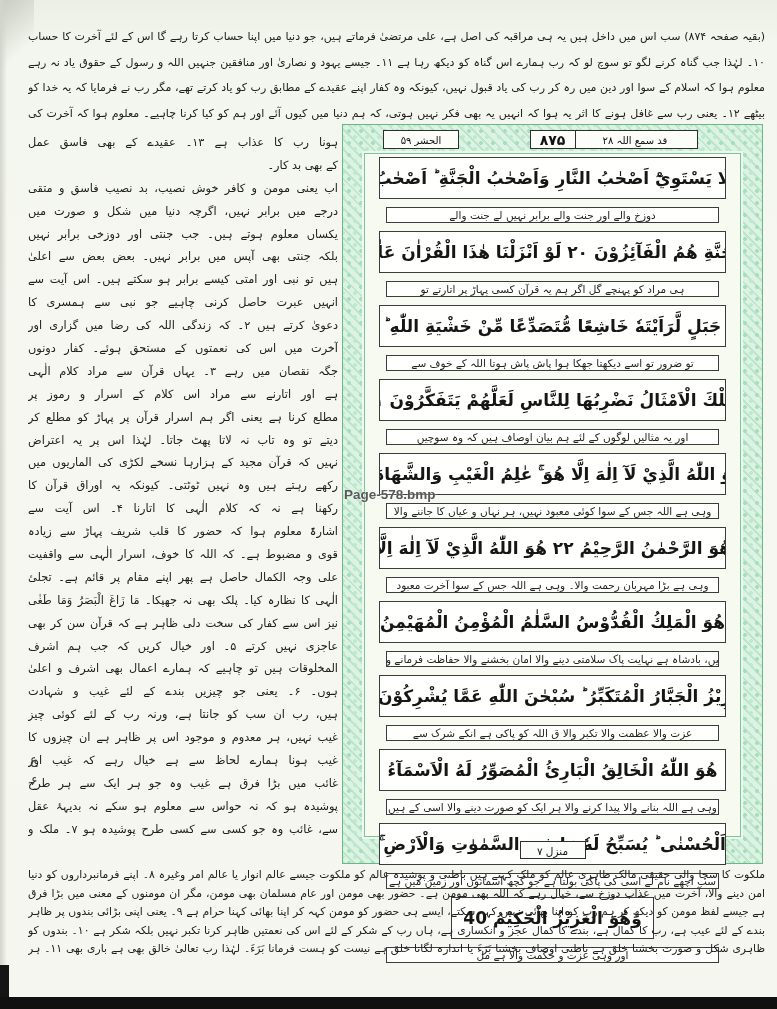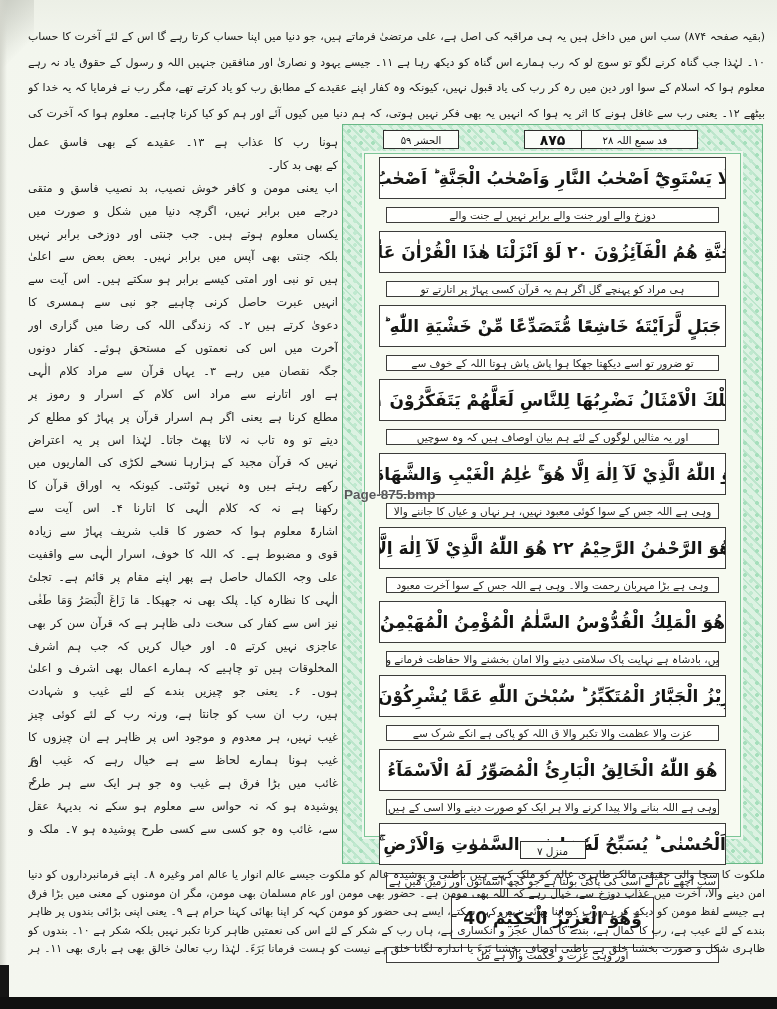--- a/index.html
+++ b/index.html
@@ -56,21 +56,21 @@
     background-size:12px 12px,12px 12px,auto;
     background-position:0 0,6px 6px,0 0;
   }
   .hdr-box{
     position:absolute;top:5px;height:19px;line-height:19px;
     background:#fbfdf9;border:1px solid #2e2e2c;
     font-size:10px;text-align:center;direction:rtl;color:#111;
     box-sizing:border-box;
   }
   .hdr-box.juz{right:64px;width:126px;margin-left:20px;}
-  .hdr-box.pageno{left:50%;transform:translateX(-50%);width:58px;font-weight:bold;font-size:14px;}
+  .hdr-box.pageno{left:50%;transform:translateX(-50%);width:46px;font-weight:bold;font-size:14px;}
   .hdr-box.surah{left:40px;width:76px;}
   .quran-inner{
     width:100%;height:100%;box-sizing:border-box;
     background:#f7faf1;
     border:1px solid #7cc596;
     box-shadow:0 0 0 2px #eef7ee;
     padding:3px 12px;
     display:flex;flex-direction:column;justify-content:space-between;
   }
   .q-row{
@@ -178,21 +178,21 @@
         <div class="q-row urdu">وہی ہے اللہ بنانے والا پیدا کرنے والا ہر ایک کو صورت دینے والا اسی کے ہیں</div>
         <div class="q-row arabic">اَلْحُسْنٰى ؕ يُسَبِّحُ لَهٗ مَا فِي السَّمٰوٰتِ وَالْاَرْضِ ۚ</div>
         <div class="q-row urdu">سب اچھے نام لے اسی کی پاکی بولتا ہے جو کچھ آسمانوں اور زمین میں ہے</div>
         <div class="q-row arabic narrow">وَهُوَ الْعَزِيْزُ الْحَكِيْمُ 40</div>
         <div class="q-row urdu">اور وہی عزت و حکمت والا ہے مل</div>
       </div>
 
     <div class="manzil-box">منزل ۷</div>
   </div>
 
-  <div class="fname">Page-875.bmp</div>
+  <div class="fname">Page-578.bmp</div>
 
   <div class="bottom-block">
       <div class="urdu-line">ملکوت کا سچا والی حقیقی مالک ظاہری عالم کو ملک کہتے ہیں باطنی و پوشیدہ عالم کو ملکوت جیسے عالم انوار یا عالم امر وغیرہ ۸۔ اپنے فرمانبرداروں کو دنیا میں نفس و شیطان سے</div>
       <div class="urdu-line">امن دینے والا، آخرت میں عذاب دوزخ سے، خیال رہے کہ اللہ بھی مومن ہے۔ حضور بھی مومن اور عام مسلمان بھی مومن، مگر ان مومنوں کے معنی میں بڑا فرق</div>
       <div class="urdu-line">ہے جیسے لفظ مومن کو دیکھ کر ہم رب کو اپنا بھائی نہیں کہہ سکتے، ایسے ہی حضور کو مومن کہہ کر اپنا بھائی کہنا حرام ہے ۹۔ یعنی اپنی بڑائی بندوں پر ظاہر فرمانے والا۔ تکبر</div>
       <div class="urdu-line">بندے کے لئے عیب ہے، رب کا کمال ہے، بندے کا کمال عجز و انکساری ہے، ہاں رب کے شکر کے لئے اس کی نعمتیں ظاہر کرنا تکبر نہیں بلکہ شکر ہے ۱۰۔ بندوں کو</div>
       <div class="urdu-line">ظاہری شکل و صورت بخشنا خلق ہے باطنی اوصاف بخشنا بَرَءَ یا اندازہ لگانا خلق ہے نیست کو ہست فرمانا بَرَءَ۔ لہٰذا رب تعالیٰ خالق بھی ہے باری بھی ۱۱۔ ہر مخلوق کو ایسی</div>
     </div>
 
   <div class="scan-notch"></div>

